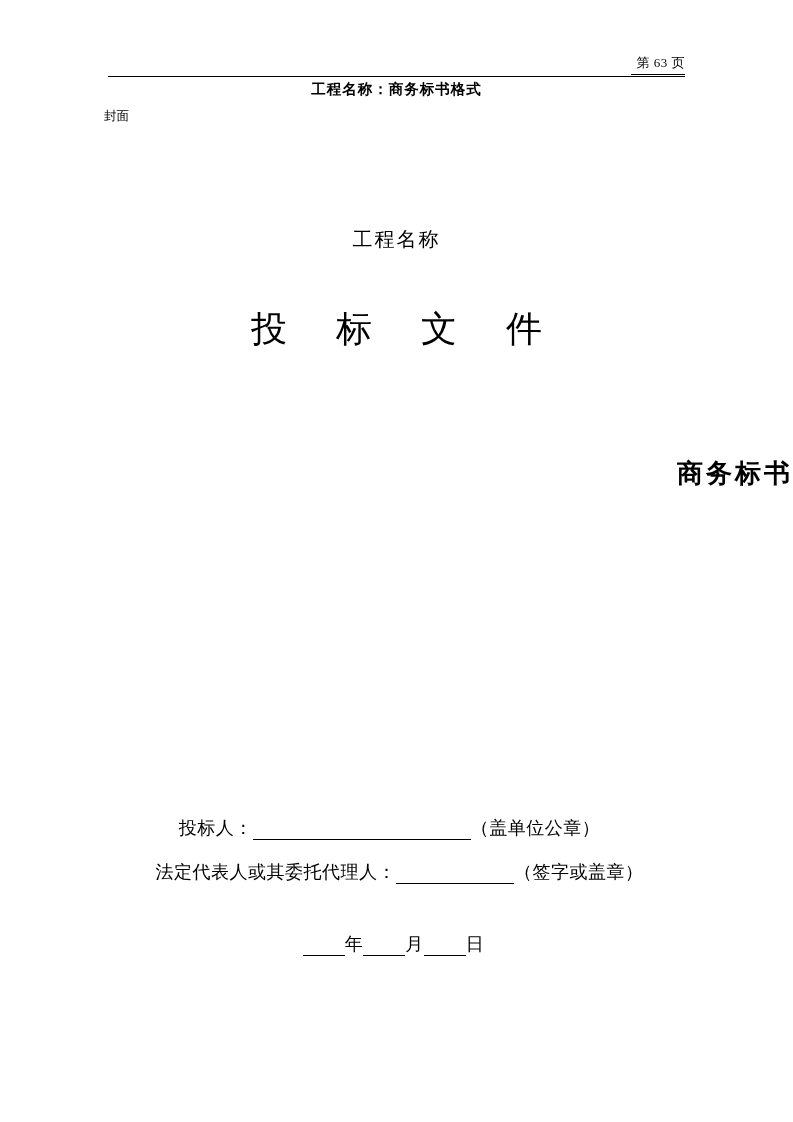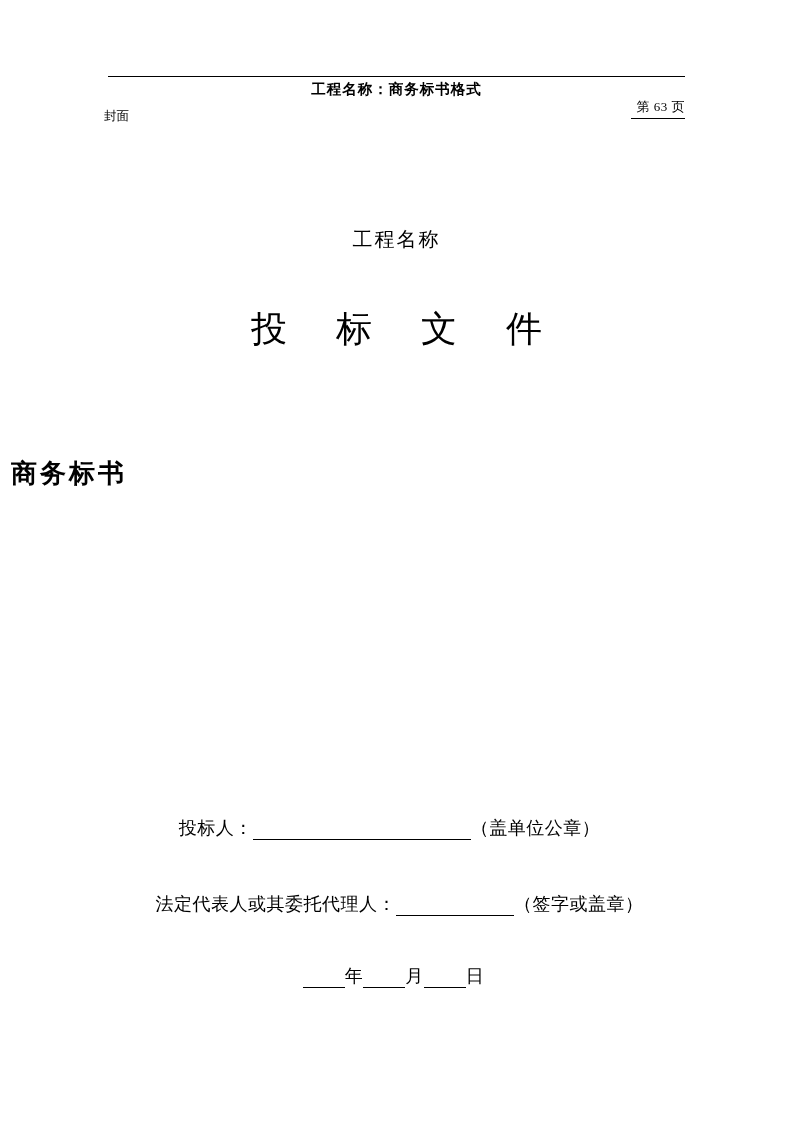--- a/index.html
+++ b/index.html
@@ -26,21 +26,20 @@
     position: absolute;
     top: 54px;
     right: 108px;
     font-size: 13px;
     letter-spacing: 0.5px;
     text-align: right;
     padding-bottom: 2px;
     border-bottom: 1px solid #000;
     min-width: 54px;
     font-family: "Liberation Serif", "DejaVu Serif", serif;
-    margin-top: 44px;
   }
   .header-rule {
     position: absolute;
     top: 76px;
     left: 108px;
     right: 108px;
     border-top: 1px solid #000;
   }
 
   .doc-section-title {
@@ -81,42 +80,42 @@
     font-size: 36px;
     letter-spacing: 20px;
     text-indent: 20px;
     font-weight: 400;
   }
   .sub-title {
     position: absolute;
     top: 456px;
     left: 0;
     right: 0;
-    text-align: left;
+    text-align: right;
     font-size: 26px;
     font-weight: bold;
     letter-spacing: 3px;
     padding-left: 11px;
   }
 
   
   .sig-block {
     position: absolute;
     top: 816px;
     left: 0;
     right: 0;
   }
   .sig-row {
     text-align: center;
     font-size: 18px;
     letter-spacing: 0.5px;
     white-space: nowrap;
   }
   .sig-row.first { margin-left: -14px; }
-  .sig-row.second { margin-top: 52px; margin-left: 6px; }
+  .sig-row.second { margin-top: 20px; margin-left: 6px; }
   .sig-row.third { margin-top: 48px; margin-left: -6px; }
 
   .fill-line {
     display: inline-block;
     border-bottom: 1px solid #000;
     vertical-align: bottom;
     height: 1em;
   }
   .fill-long { width: 218px; }
   .fill-mid { width: 118px; }

